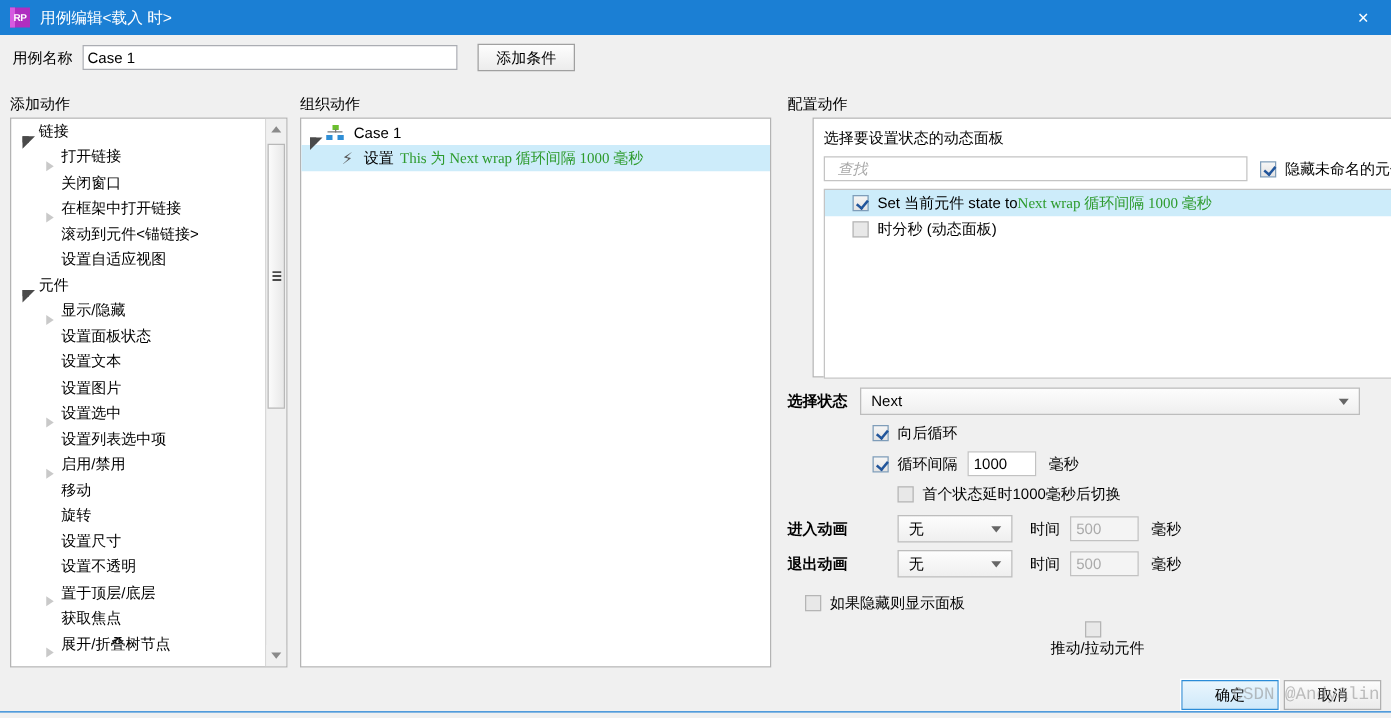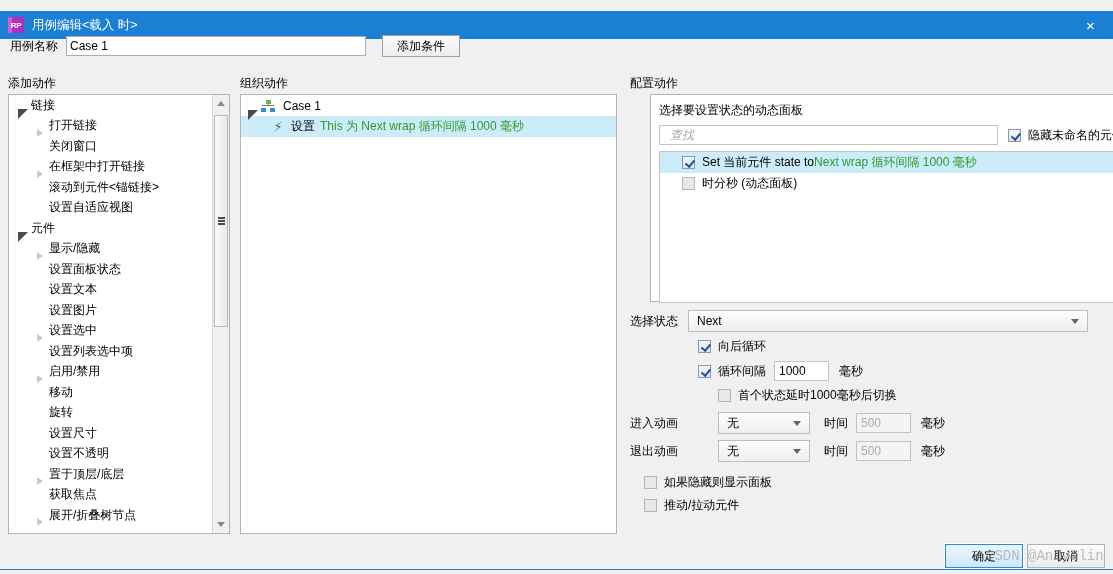--- a/index.html
+++ b/index.html
@@ -17,21 +17,20 @@
     position: relative;
   }
 
   
   .titlebar {
     height: 28px;
     background: #1b7fd4;
     display: flex;
     align-items: center;
     position: relative;
-    margin-top: 11px;
   }
   .rp-logo {
     width: 16px;
     height: 16px;
     margin-left: 8px;
     background: #b02ec0;
     color: #fff;
     font-size: 8px;
     font-weight: bold;
     display: flex;
@@ -257,21 +256,21 @@
     background: #7a7a7a;
   }
   .bolt-icon {
     flex: 0 0 14px;
     margin-left: 4px;
     font-size: 13px;
     color: #5a5a5a;
     line-height: 1;
     text-align: center;
   }
-  .grn { color: #2e9b2e; }
+  .grn { color: #2e9b2e; font-family: Liberation Serif, serif; }
 
   
   #right-col { position: absolute; left: 630px; top: 94px; width: 475px; height: 440px; }
   .rp-box {
     border: 1px solid #b4b4b4;
     background: #ffffff;
     box-sizing: border-box;
   }
   #widget-box {
     position: absolute;
@@ -357,20 +356,21 @@
   .set-row {
     display: flex;
     align-items: center;
     margin-bottom: 6px;
     font-size: 12px;
   }
   .set-lbl-right {
     width: 58px;
     text-align: left;
     font-size: 12px;
+    font-weight: bold;
   }
   .sel {
     height: 22px;
     border: 1px solid #bdbdbd;
     background: linear-gradient(#fdfdfd, #efefef);
     box-sizing: border-box;
     display: flex;
     align-items: center;
     padding-left: 8px;
     font-size: 12px;
@@ -654,21 +654,21 @@
       <span style="margin-left:14px;">时间</span>
       <input class="txt dis" style="width: 55px; margin-left: 8px;" value="500">
       <span style="margin-left:10px;">毫秒</span>
     </div>
 
     <div class="set-row indent-14" style="margin-top:12px;">
       <span class="cb dis"></span>
       <span class="cb-label">如果隐藏则显示面板</span>
     </div>
 
-    <div class="set-row indent-14" style="margin-top:5px;">
+    <div class="set-row indent-14" style="margin-top:5px;flex-direction:column;">
       <span class="cb dis"></span>
       <span class="cb-label">推动/拉动元件</span>
     </div>
 
   </div>
 </div>
 
 <button class="btn" id="ok-btn">确定</button>
 <button class="btn" id="cancel-btn">取消</button>
 <div class="watermark">CSDN @Andy&amp;lin</div>

